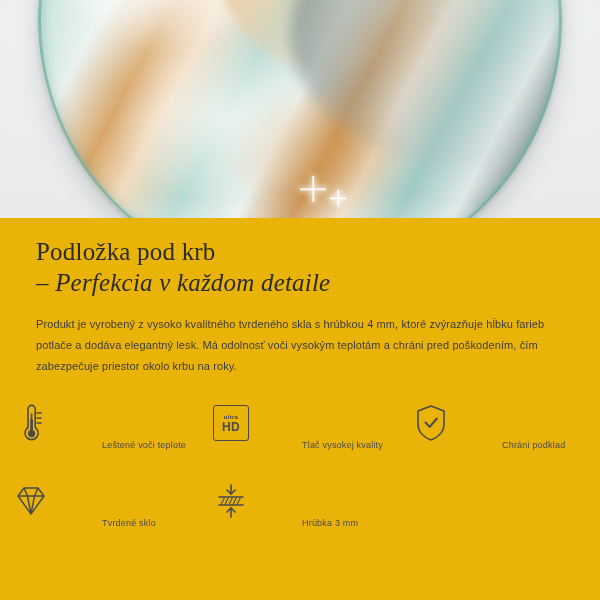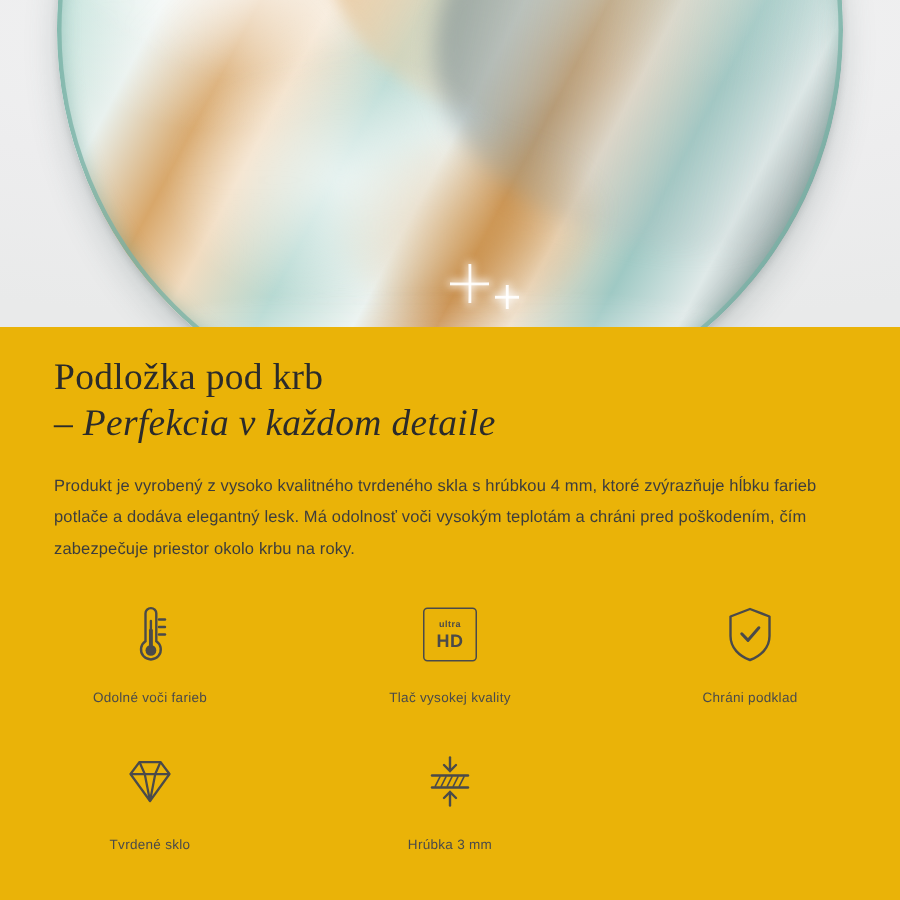--- a/index.html
+++ b/index.html
@@ -199,24 +199,25 @@
     position: absolute;
     left: 0;
     top: 390px;
     width: 600px;
     display: grid;
     grid-template-columns: repeat(3, 1fr);
     row-gap: 14px;
   }
   .feature {
     display: flex;
-    flex-direction: column;
-    align-items: center;
+    flex-direction: row;
+    align-items: flex-end;
     justify-content: flex-start;
     padding: 6px 4px 4px 4px;
+    gap: 44px;
   }
   .feature-icon {
     width: 54px;
     height: 54px;
     display: flex;
     align-items: center;
     justify-content: center;
   }
   .feature-label {
     margin-top: 10px;
@@ -287,21 +288,21 @@
             <path d="M17 8a3.6 3.6 0 0 1 7.2 0v18.5a6.6 6.6 0 1 1-7.2 0z"></path>
             <line x1="20.6" y1="13" x2="20.6" y2="29"></line>
             <line x1="26" y1="12" x2="30" y2="12"></line>
             <line x1="26" y1="17" x2="30" y2="17"></line>
             <line x1="26" y1="22" x2="30" y2="22"></line>
           </g>
           <circle cx="20.6" cy="32.6" r="3.6" fill="#4a4a4a"></circle>
           <rect x="19.3" y="18" width="2.6" height="13" rx="1.3" fill="#4a4a4a"></rect>
         </svg>
       </div>
-      <div class="feature-label">Odolné voči farieb</div>
+      <div class="feature-label">Leštené voči teplote</div>
     </div>
 
     <div class="feature">
       <div class="feature-icon">
         <div class="hd-box">
           <span class="hd-ultra">ultra</span>
           <span class="hd-hd">HD</span>
         </div>
       </div>
       <div class="feature-label">Tlač vysokej kvality</div>

